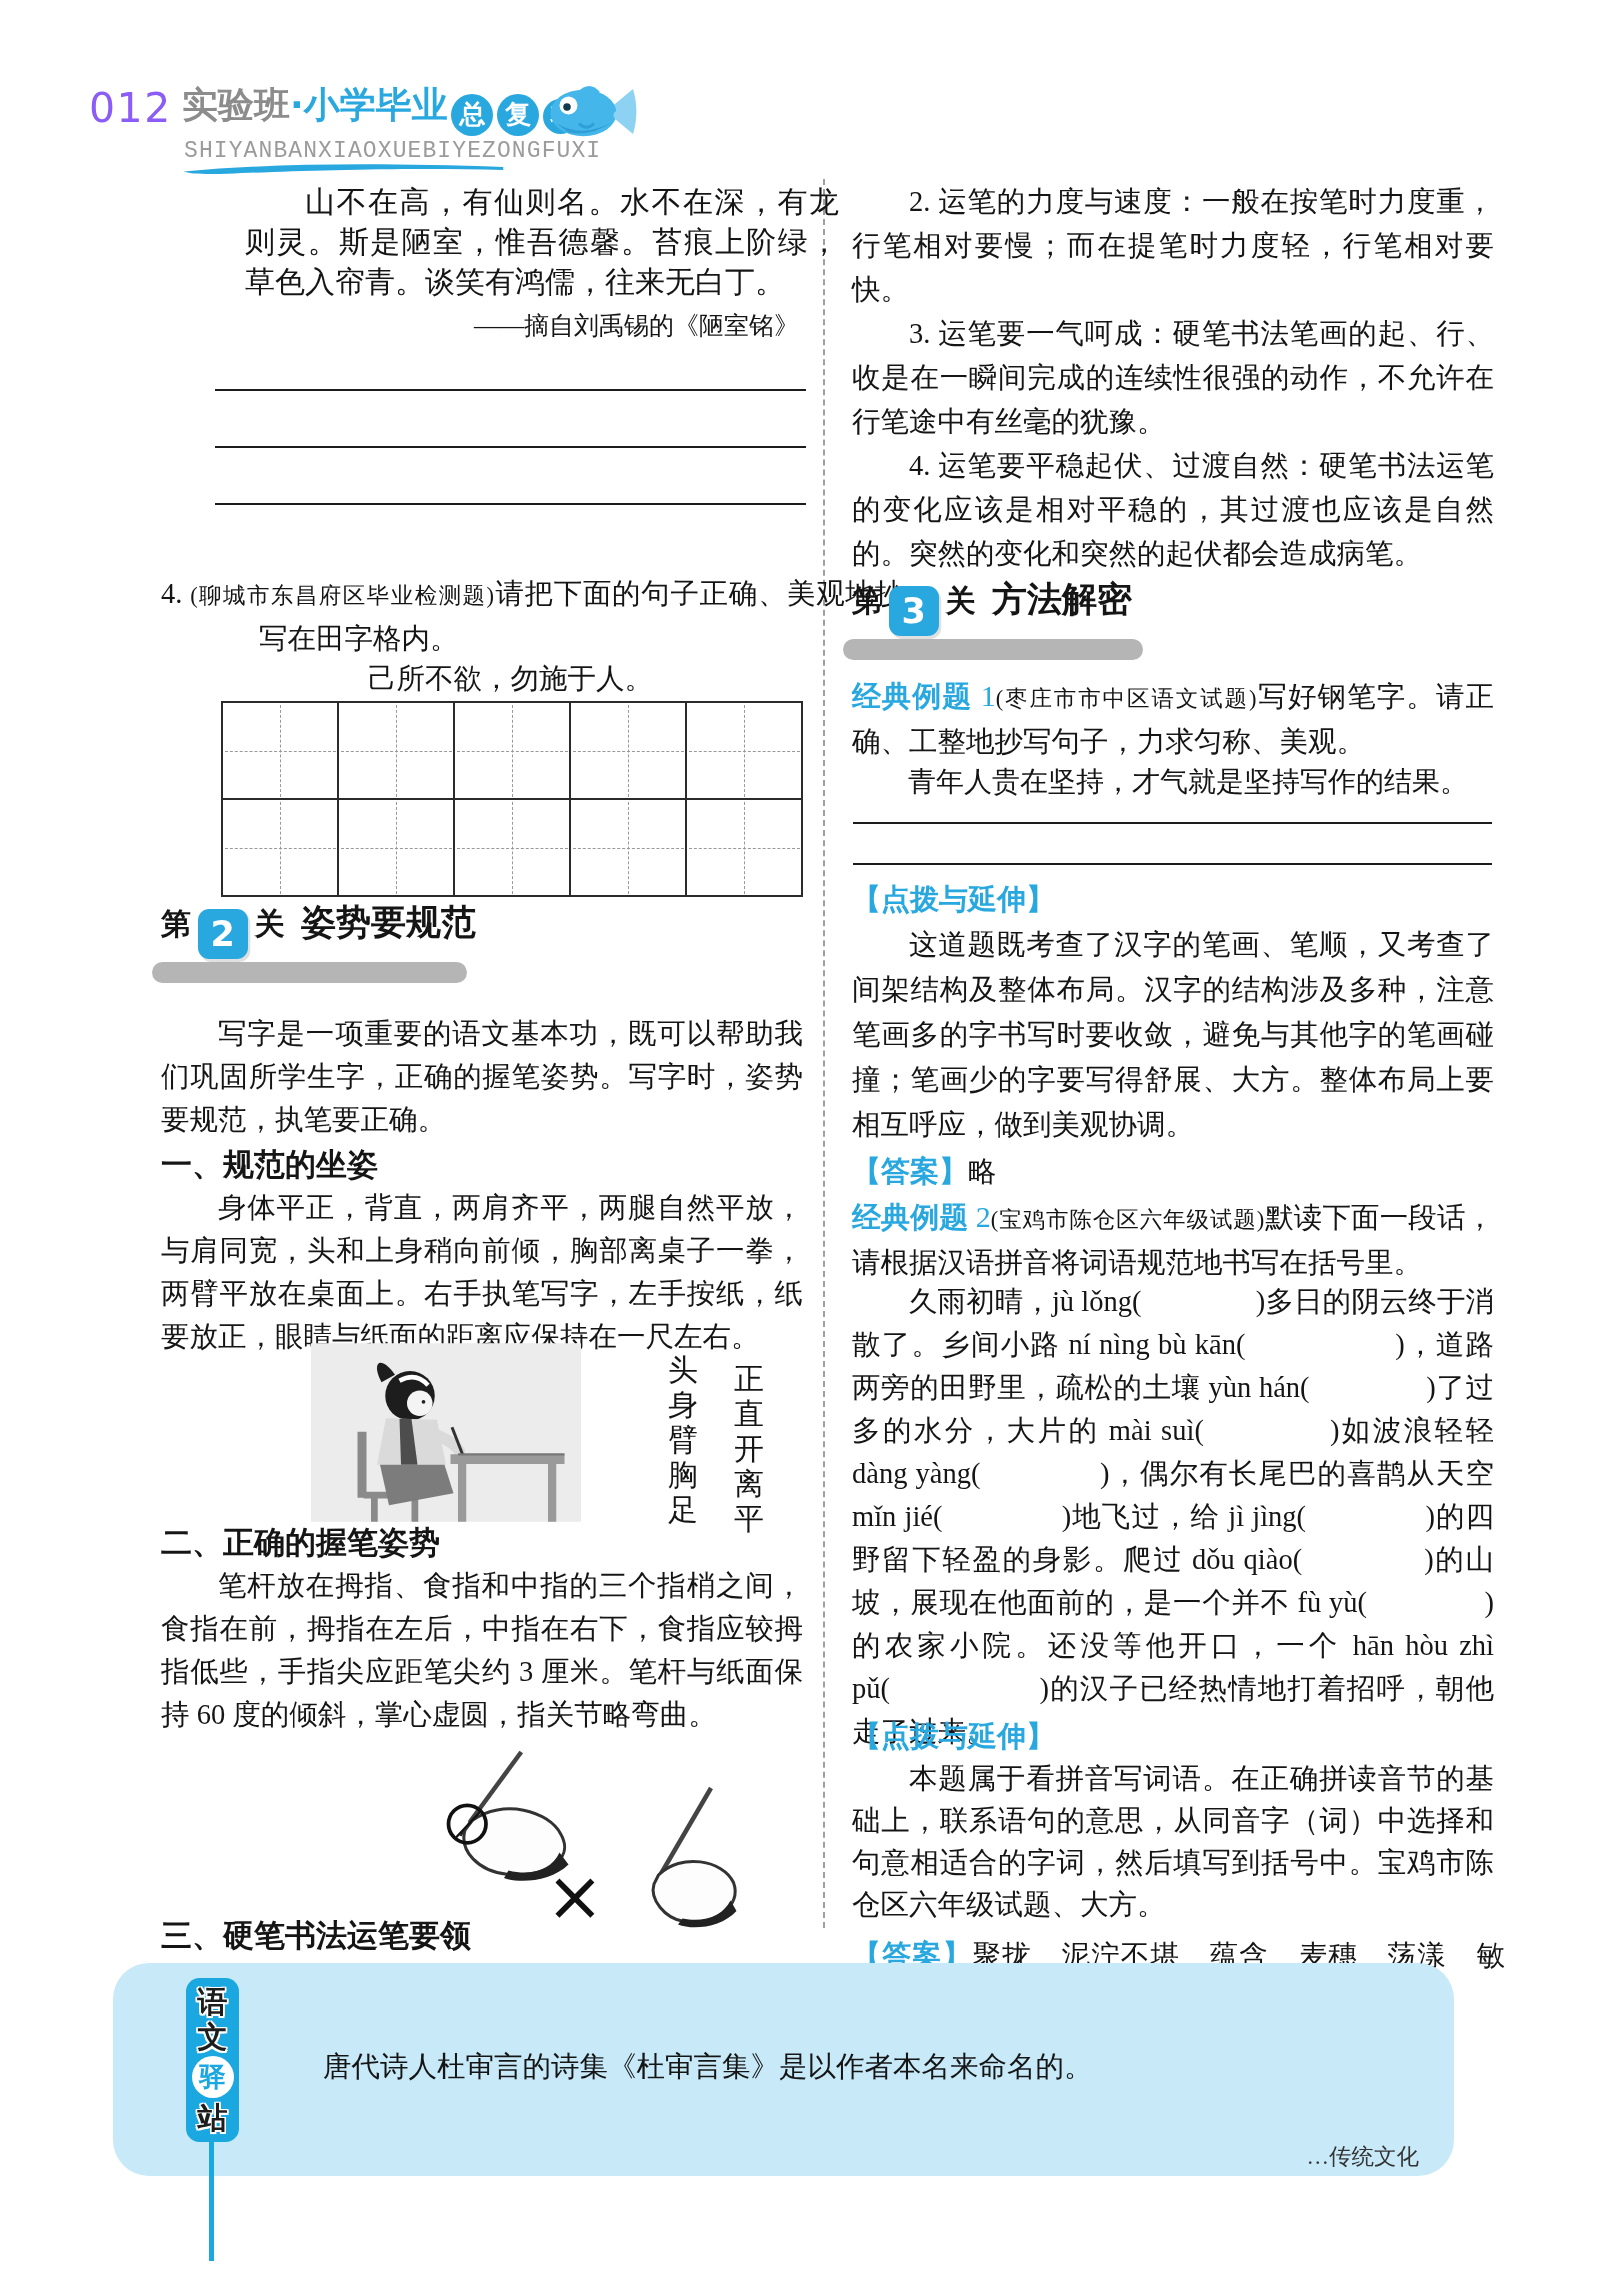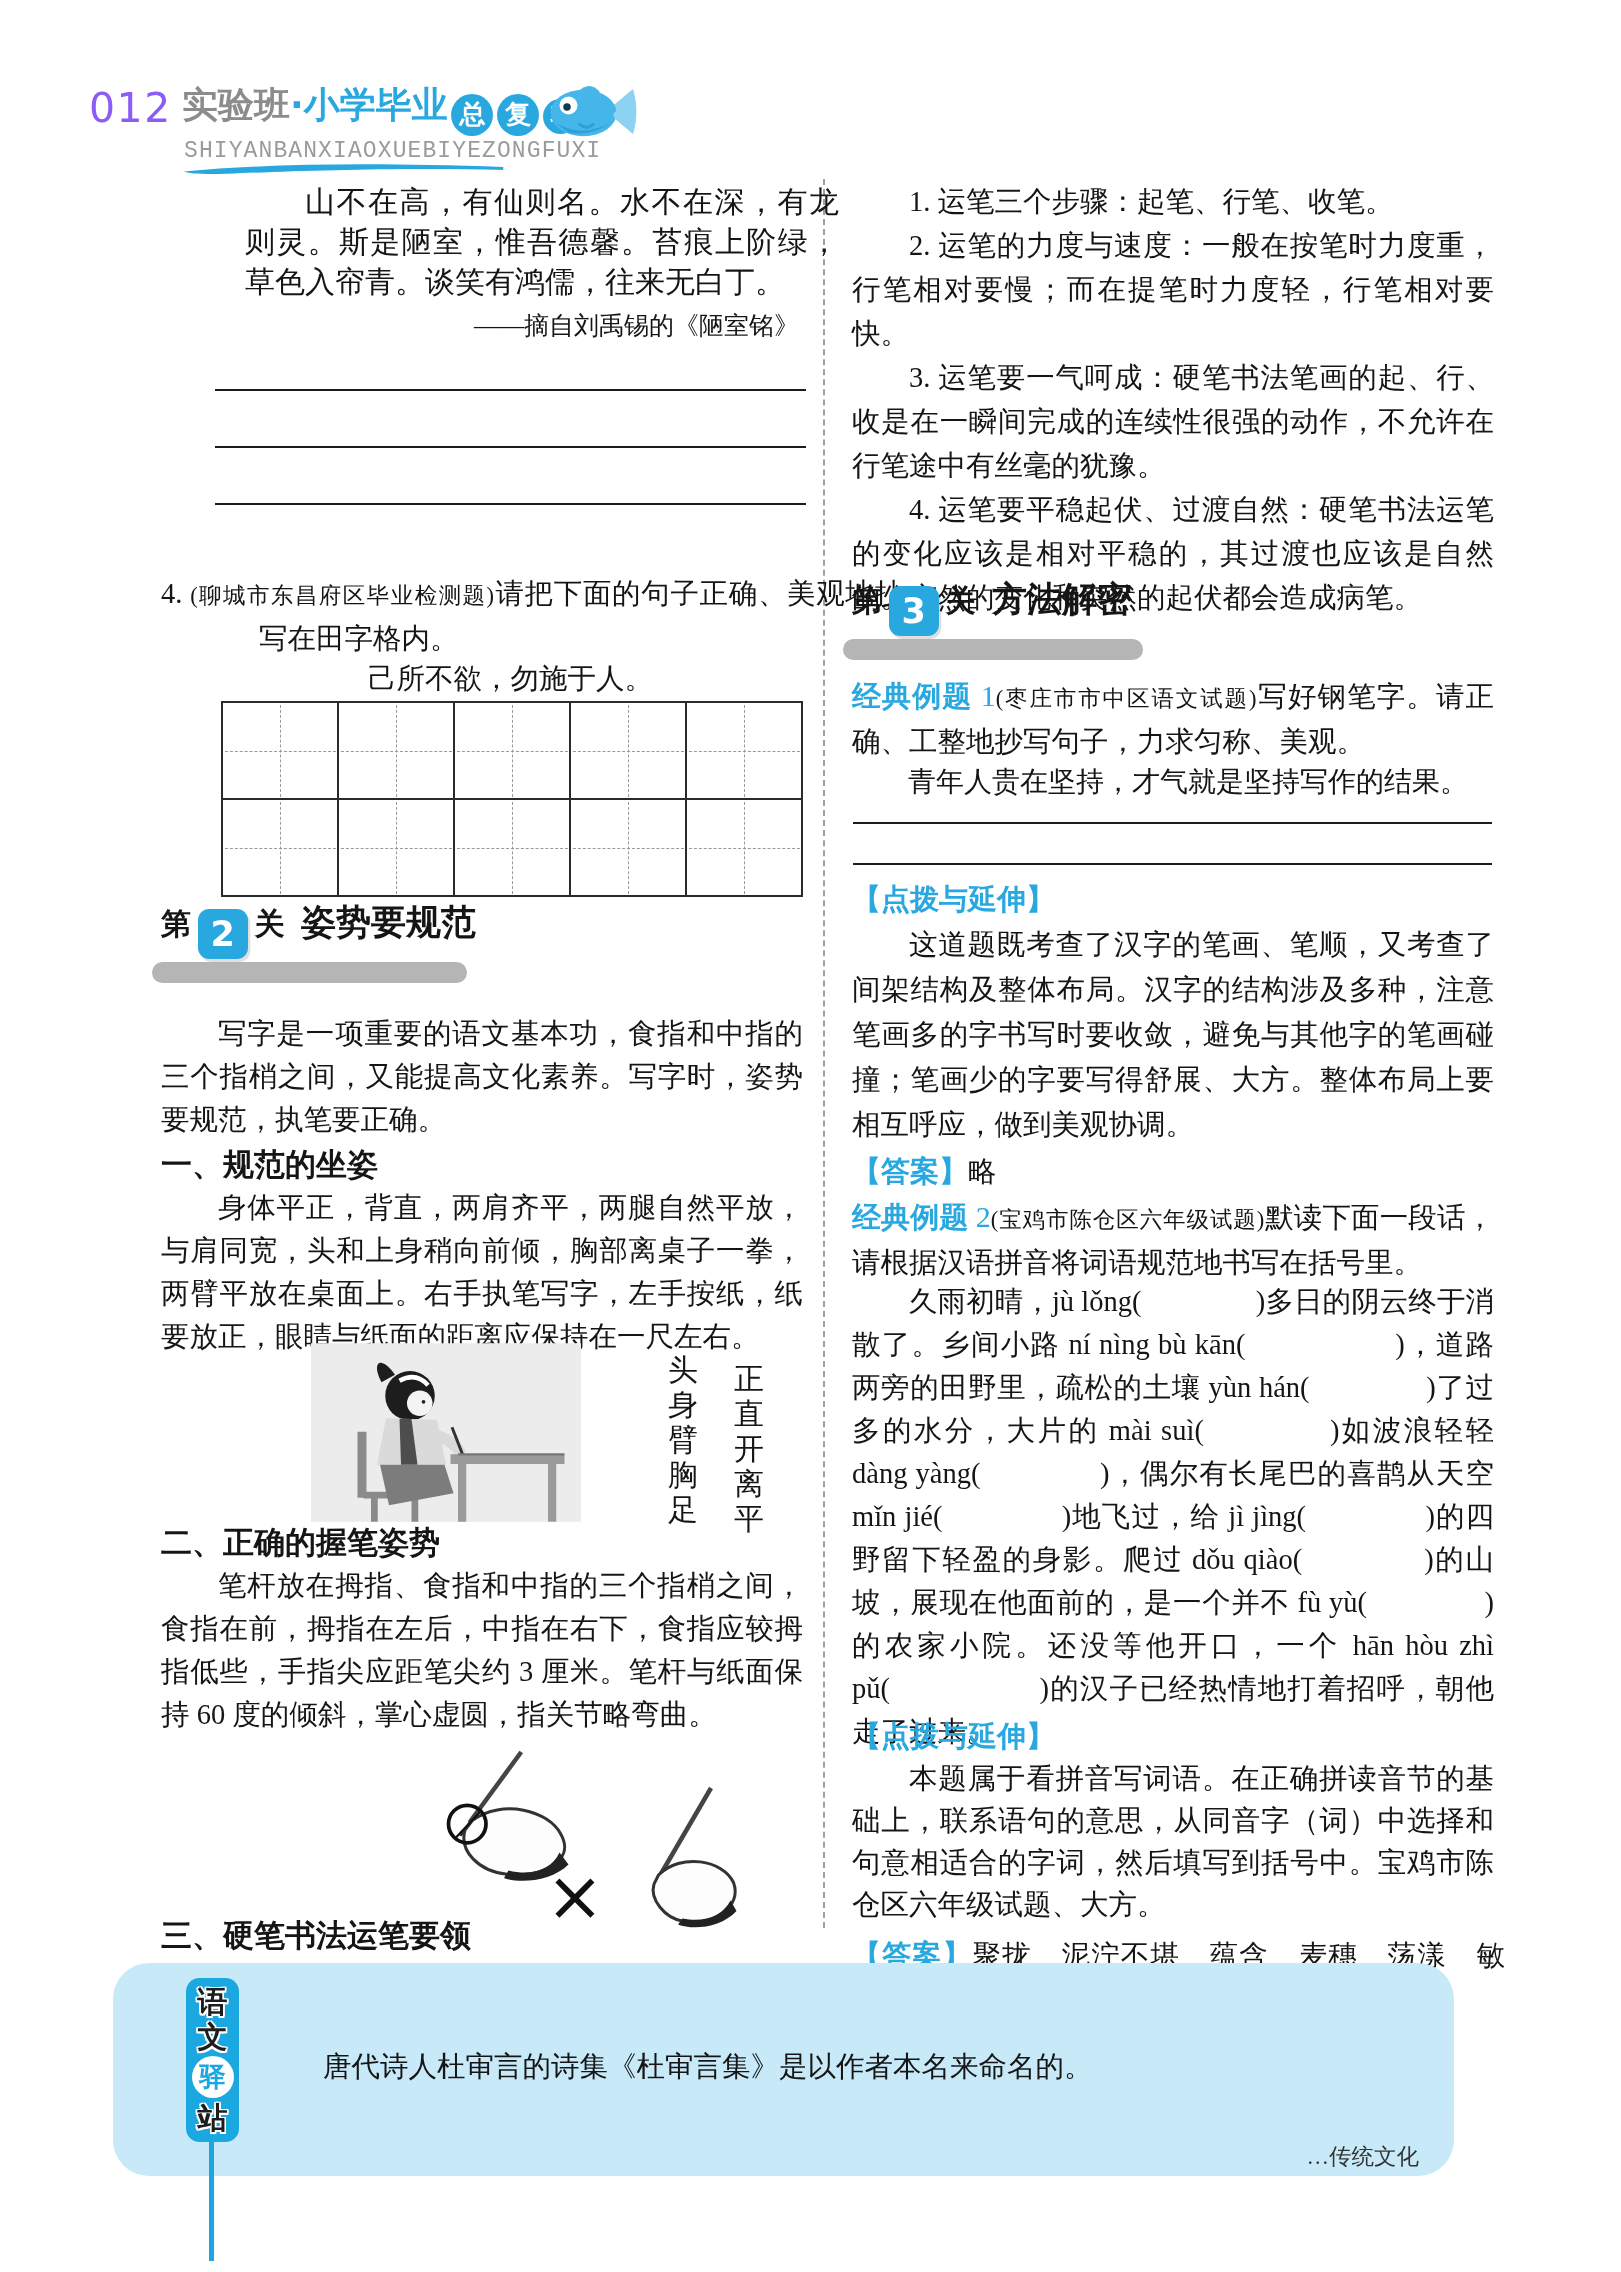--- a/index.html
+++ b/index.html
@@ -113,21 +113,21 @@
       <div class="tzg-cell"></div>
       <div class="tzg-cell"></div>
   </div>
 </div>
 
 <div class="abs gate" style="left:161px;top:899px;">
   <div class="bar" style="width:315px;"></div>
   <span class="pre">第</span><span class="num">2</span><span class="pre">关</span><span class="title">姿势要规范</span>
 </div>
 
-<p class="abs para indent" style="left:161px;top:1012px;width:642px;">写字是一项重要的语文基本功，食指和中指的三个指梢之间，又能提高文化素养。写字时，姿势要规范，执笔要正确。</p>
+<p class="abs para indent" style="left:161px;top:1012px;width:642px;">写字是一项重要的语文基本功，既可以帮助我们巩固所学生字，正确的握笔姿势。写字时，姿势要规范，执笔要正确。</p>
 
 <div class="abs subhead" style="left:161px;top:1144px;">一、规范的坐姿</div>
 <p class="abs para indent" style="left:161px;top:1186px;width:642px;">身体平正，背直，两肩齐平，两腿自然平放，与肩同宽，头和上身稍向前倾，胸部离桌子一拳，两臂平放在桌面上。右手执笔写字，左手按纸，纸要放正，眼睛与纸面的距离应保持在一尺左右。</p>
 
 <div class="abs" style="left:161px;top:1343px;width:642px;height:180px;">
   <svg style="position:absolute;left:150px;top:0;" width="270" height="179" viewBox="0 0 360 238">
     <rect x="0" y="0" width="360" height="238" fill="#ececec"></rect>
     <rect x="62" y="118" width="12" height="88" fill="#8a8a8a"></rect>
     <rect x="70" y="198" width="76" height="9" fill="#8a8a8a"></rect>
     <rect x="80" y="206" width="9" height="32" fill="#8a8a8a"></rect>
@@ -165,21 +165,20 @@
     <text x="248" y="228" font-size="92" font-family="DejaVu Sans, sans-serif" fill="#111">×</text>
     <line x1="468" y1="52" x2="398" y2="172" stroke="#444" stroke-width="6"></line>
     <path d="M398,168 C428,138 484,148 498,178 C510,210 472,236 432,230 C406,226 386,200 392,180 Z" fill="#fdfdfd" stroke="#333" stroke-width="4"></path>
     <path d="M430,226 C460,232 484,222 494,202 L502,216 C482,238 444,242 424,234 Z" fill="#222"></path>
   </svg>
 </div>
 
 <div class="abs subhead" style="left:161px;top:1915px;">三、硬笔书法运笔要领</div>
 
 <div class="abs" style="left:852px;top:180px;width:642px;">
-  <p class="para indent" style="line-height:44px;">1. 运笔三个步骤：起笔、行笔、收笔。</p>
   <p class="para indent" style="line-height:44px;">2. 运笔的力度与速度：一般在按笔时力度重，行笔相对要慢；而在提笔时力度轻，行笔相对要快。</p>
   <p class="para indent" style="line-height:44px;">3. 运笔要一气呵成：硬笔书法笔画的起、行、收是在一瞬间完成的连续性很强的动作，不允许在行笔途中有丝毫的犹豫。</p>
   <p class="para indent" style="line-height:44px;">4. 运笔要平稳起伏、过渡自然：硬笔书法运笔的变化应该是相对平稳的，其过渡也应该是自然的。突然的变化和突然的起伏都会造成病笔。</p>
 </div>
 
 <div class="abs gate" style="left:852px;top:576px;">
   <div class="bar" style="width:300px;"></div>
   <span class="pre">第</span><span class="num">3</span><span class="pre">关</span><span class="title">方法解密</span>
 </div>
 

